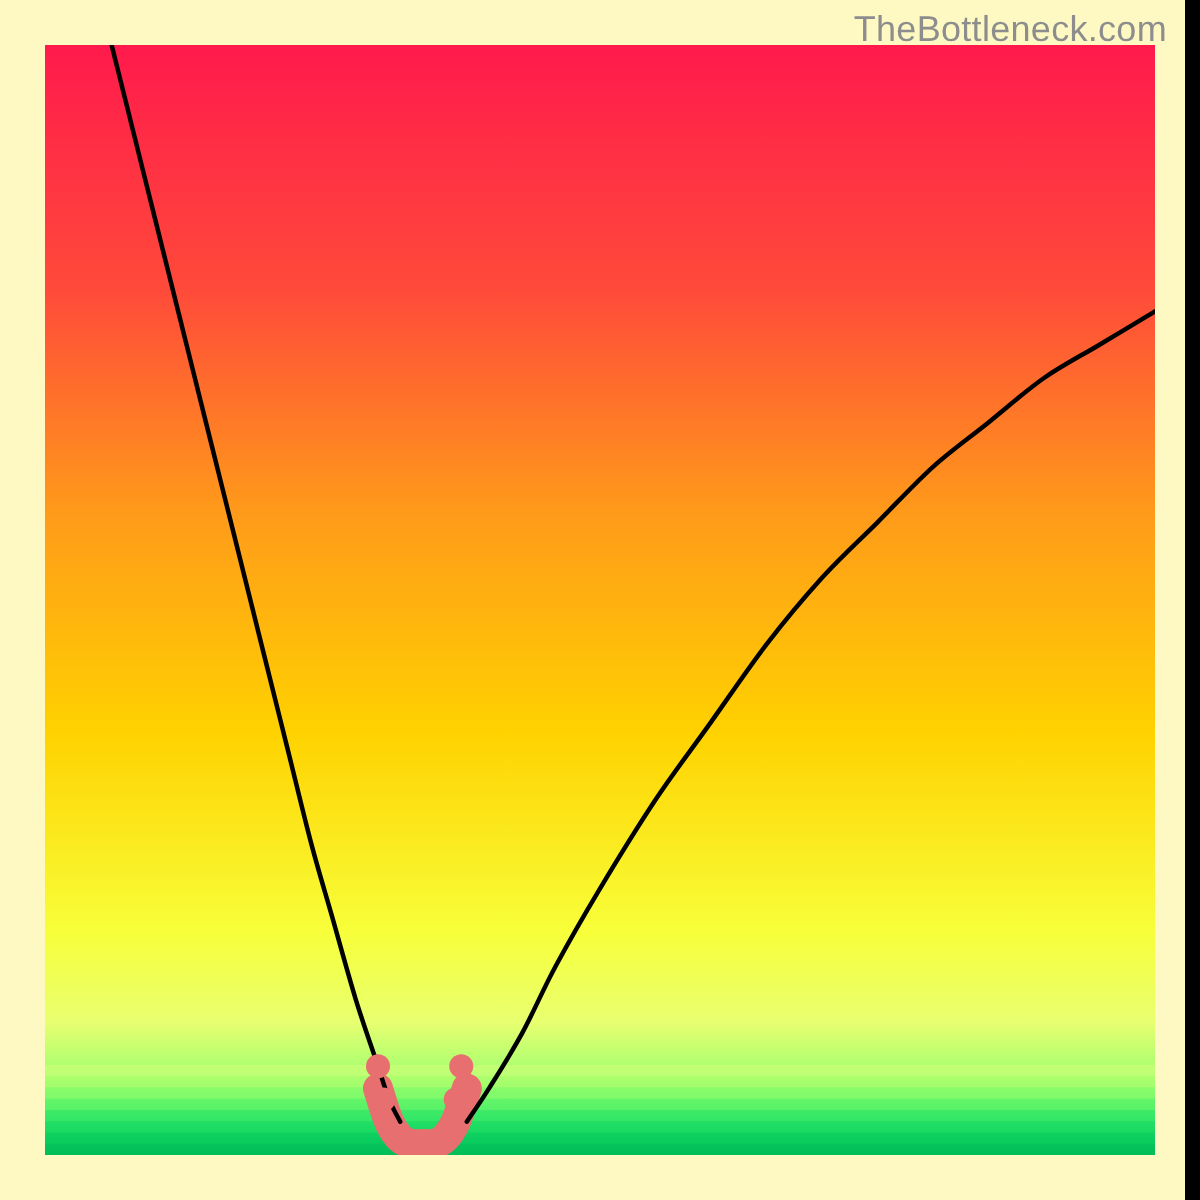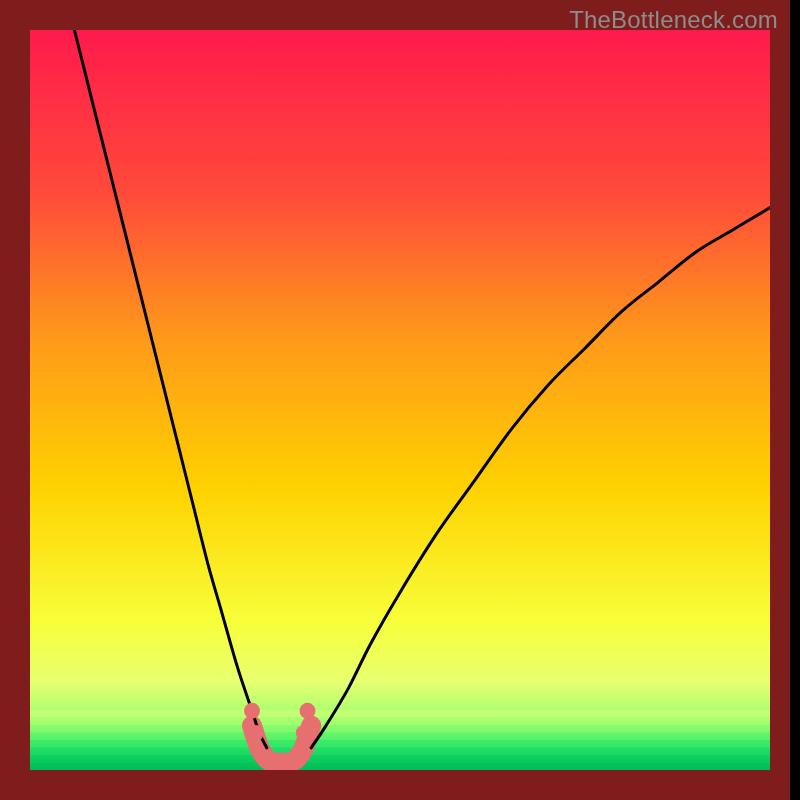--- a/index.html
+++ b/index.html
@@ -7,21 +7,21 @@
     padding: 0;
     width: 800px;
     height: 800px;
     background: #000;
     overflow: hidden;
   }
   .frame {
     position: relative;
     width: 790px;
     height: 800px;
-    background: #7f1d1d;
+    background: #fef9c3;
   }
   .plot {
     position: absolute;
     left: 30px;
     top: 30px;
     width: 740px;
     height: 740px;
     overflow: hidden;
   }
   .watermark {

